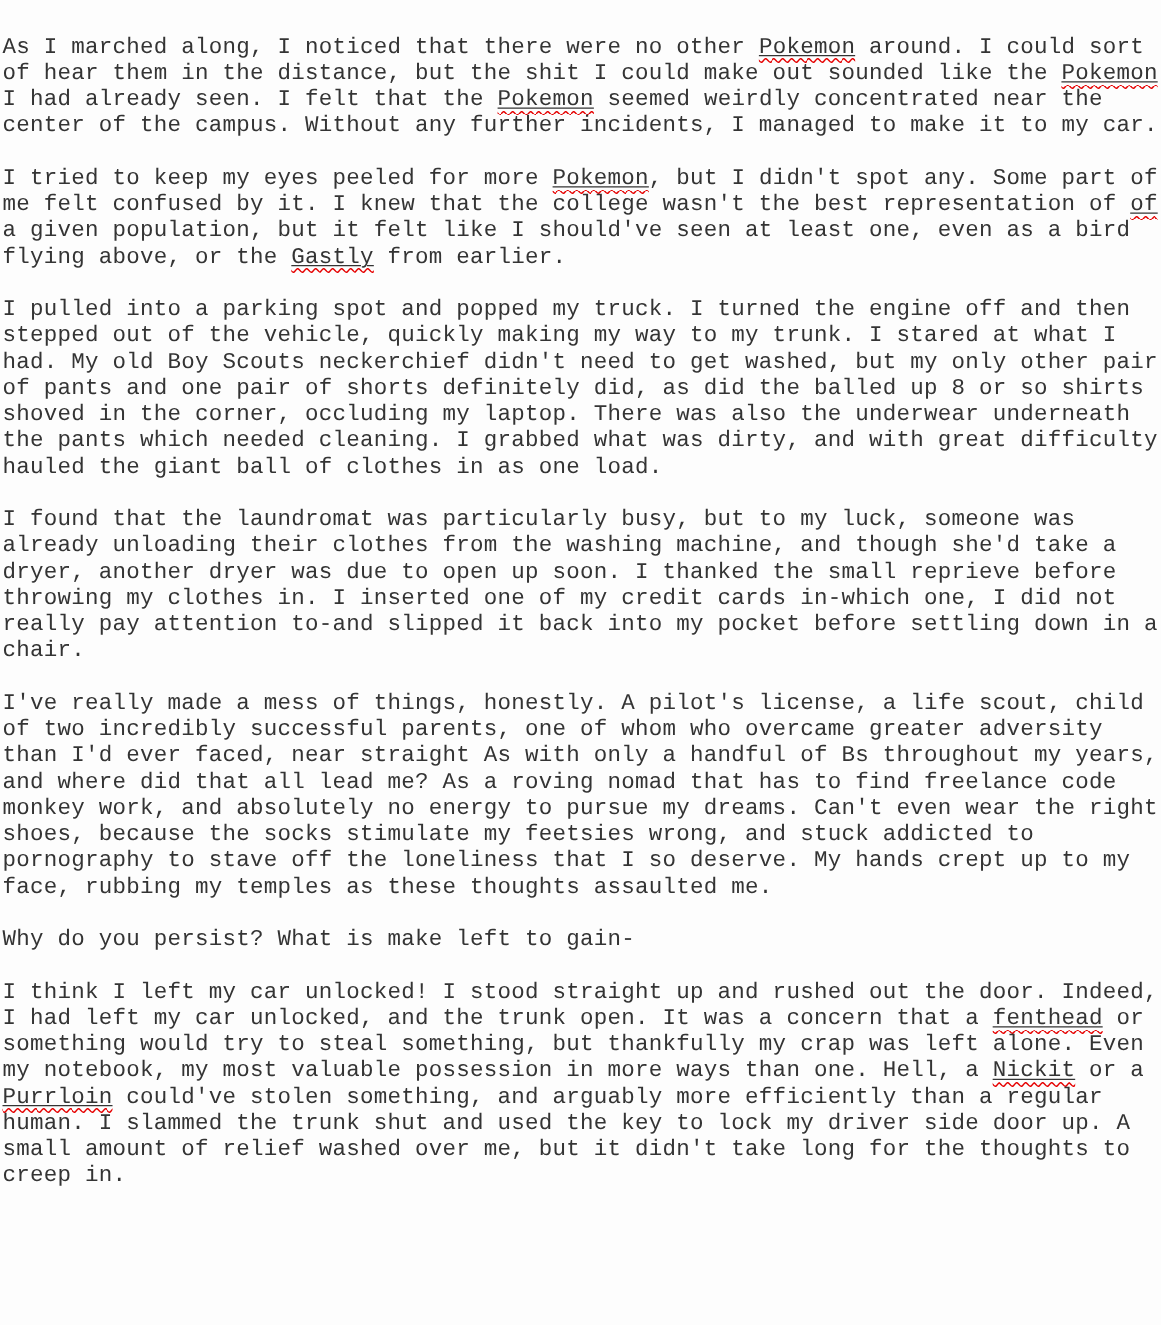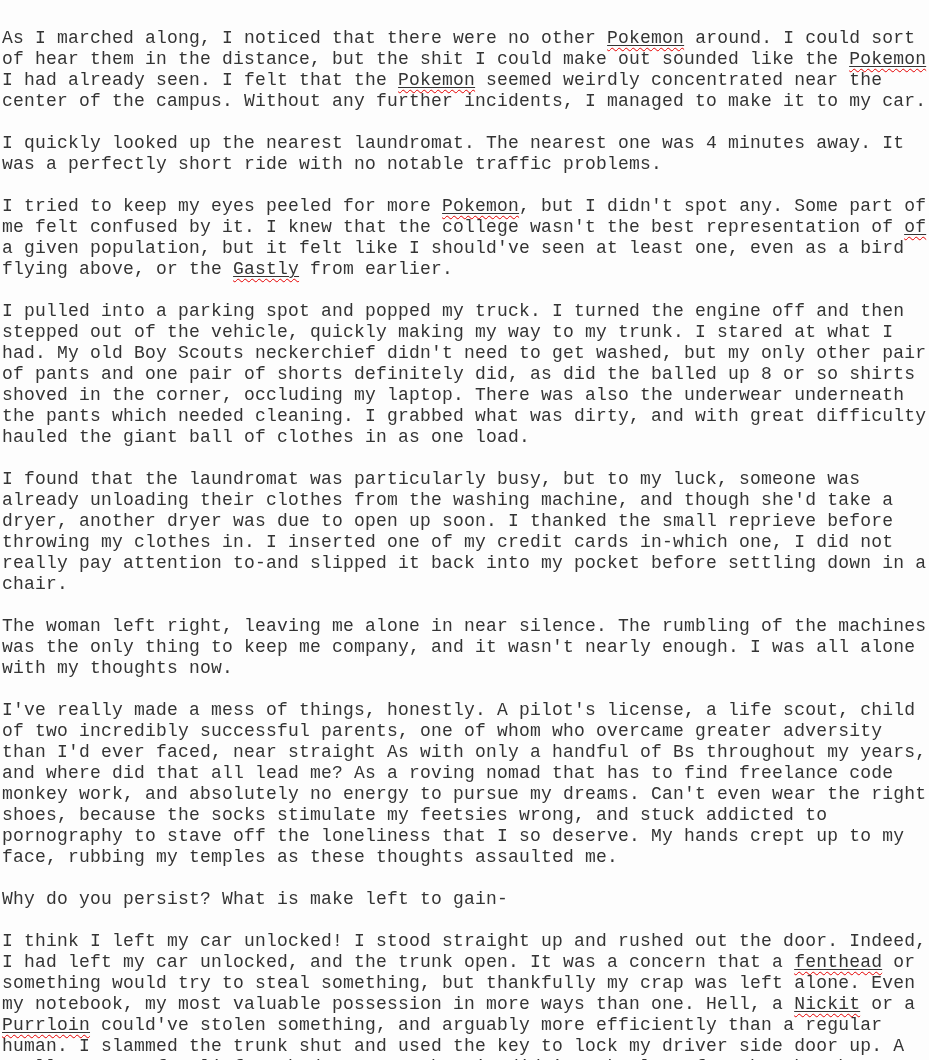--- a/index.html
+++ b/index.html
@@ -43,21 +43,19 @@
     text-decoration-color:var(--squiggle);
     text-decoration-thickness:1px;
     text-underline-offset:4px;
   }
 </style>
 </head>
 <body>
 
 <div class="doc">
     <div class="para">As I marched along, I noticed that there were no other <span class="miss"><span class="miss-squiggle">Pokemon</span></span> around. I could sort<br>of hear them in the distance, but the shit I could make out sounded like the <span class="miss"><span class="miss-squiggle">Pokemon</span></span><br>I had already seen. I felt that the <span class="miss"><span class="miss-squiggle">Pokemon</span></span> seemed weirdly concentrated near the<br>center of the campus. Without any further incidents, I managed to make it to my car.</div>
-    <div class="para">I quickly looked up the nearest laundromat. The nearest one was 4 minutes away. It<br>was a perfectly short ride with no notable traffic problems.</div>
     <div class="para">I tried to keep my eyes peeled for more <span class="miss"><span class="miss-squiggle">Pokemon</span></span>, but I didn't spot any. Some part of<br>me felt confused by it. I knew that the college wasn't the best representation of <span class="miss"><span class="miss-squiggle">of</span></span><br>a given population, but it felt like I should've seen at least one, even as a bird<br>flying above, or the <span class="miss"><span class="miss-squiggle">Gastly</span></span> from earlier.</div>
     <div class="para">I pulled into a parking spot and popped my truck. I turned the engine off and then<br>stepped out of the vehicle, quickly making my way to my trunk. I stared at what I<br>had. My old Boy Scouts neckerchief didn't need to get washed, but my only other pair<br>of pants and one pair of shorts definitely did, as did the balled up 8 or so shirts<br>shoved in the corner, occluding my laptop. There was also the underwear underneath<br>the pants which needed cleaning. I grabbed what was dirty, and with great difficulty<br>hauled the giant ball of clothes in as one load.</div>
     <div class="para">I found that the laundromat was particularly busy, but to my luck, someone was<br>already unloading their clothes from the washing machine, and though she'd take a<br>dryer, another dryer was due to open up soon. I thanked the small reprieve before<br>throwing my clothes in. I inserted one of my credit cards in-which one, I did not<br>really pay attention to-and slipped it back into my pocket before settling down in a<br>chair.</div>
-    <div class="para">The woman left right, leaving me alone in near silence. The rumbling of the machines<br>was the only thing to keep me company, and it wasn't nearly enough. I was all alone<br>with my thoughts now.</div>
     <div class="para">I've really made a mess of things, honestly. A pilot's license, a life scout, child<br>of two incredibly successful parents, one of whom who overcame greater adversity<br>than I'd ever faced, near straight As with only a handful of Bs throughout my years,<br>and where did that all lead me? As a roving nomad that has to find freelance code<br>monkey work, and absolutely no energy to pursue my dreams. Can't even wear the right<br>shoes, because the socks stimulate my feetsies wrong, and stuck addicted to<br>pornography to stave off the loneliness that I so deserve. My hands crept up to my<br>face, rubbing my temples as these thoughts assaulted me.</div>
     <div class="para">Why do you persist? What is make left to gain-</div>
     <div class="para">I think I left my car unlocked! I stood straight up and rushed out the door. Indeed,<br>I had left my car unlocked, and the trunk open. It was a concern that a <span class="miss"><span class="miss-squiggle">fenthead</span></span> or<br>something would try to steal something, but thankfully my crap was left alone. Even<br>my notebook, my most valuable possession in more ways than one. Hell, a <span class="miss"><span class="miss-squiggle">Nickit</span></span> or a<br><span class="miss"><span class="miss-squiggle">Purrloin</span></span> could've stolen something, and arguably more efficiently than a regular<br>human. I slammed the trunk shut and used the key to lock my driver side door up. A<br>small amount of relief washed over me, but it didn't take long for the thoughts to<br>creep in.</div>
   </div>
 
 </body></html>

